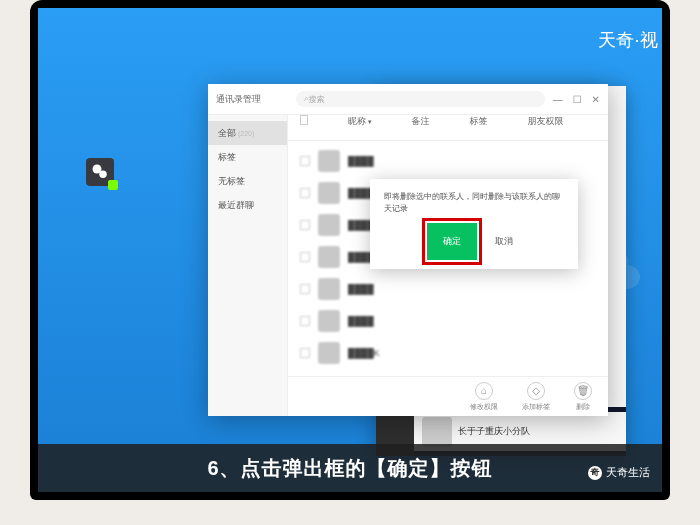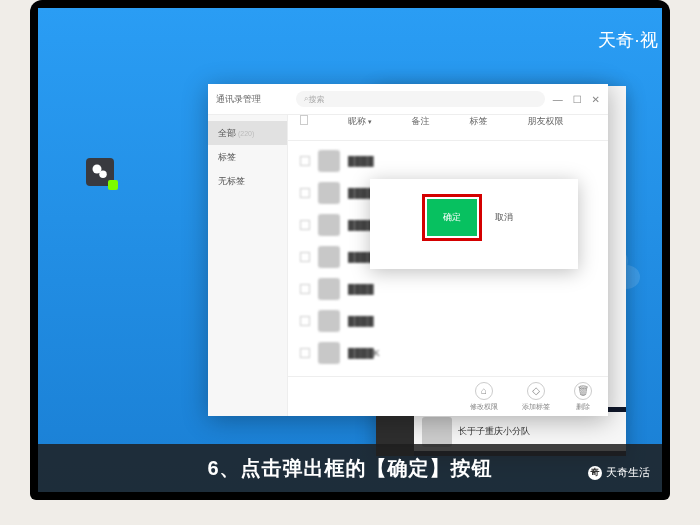--- a/index.html
+++ b/index.html
@@ -210,20 +210,21 @@
         </div>
       </div>
       <div class="contacts-body">
         <div class="contacts-sidebar">
           <div class="sb-item active">
             <span>全部</span>
               <span style="color:#bbb;font-size:7px;margin-left:2px">(220)</span>
           </div>
           <div class="sb-item">标签</div>
           <div class="sb-item">无标签</div>
+          <div class="sb-item">最近群聊</div>
         </div>
         <div class="contacts-main">
           <div class="contacts-header">
             <div class="col" style="width:8px">
                 <div class="cb" style="width:10px;height:10px;border:1px solid #ccc"></div>
               </div>
             <div class="col">
                 <span>昵称</span> 
                 <span style="font-size:7px">▾</span>
               </div>
@@ -278,20 +279,21 @@
               <div class="ico">◇</div>
               <span>添加标签</span>
             </div>
             <div class="footer-btn">
               <div class="ico">🗑</div>
               <span>删除</span>
             </div>
           </div>
 
           <div class="confirm-dialog">
+            <div class="confirm-text">即将删除选中的联系人，同时删除与该联系人的聊天记录</div>
             <div class="confirm-buttons">
               <button class="btn-ok">
                 <span>确定</span>
                 <span class="highlight-box"></span>
               </button>
               <button class="btn-cancel">取消</button>
             </div>
           </div>
 
         </div>

